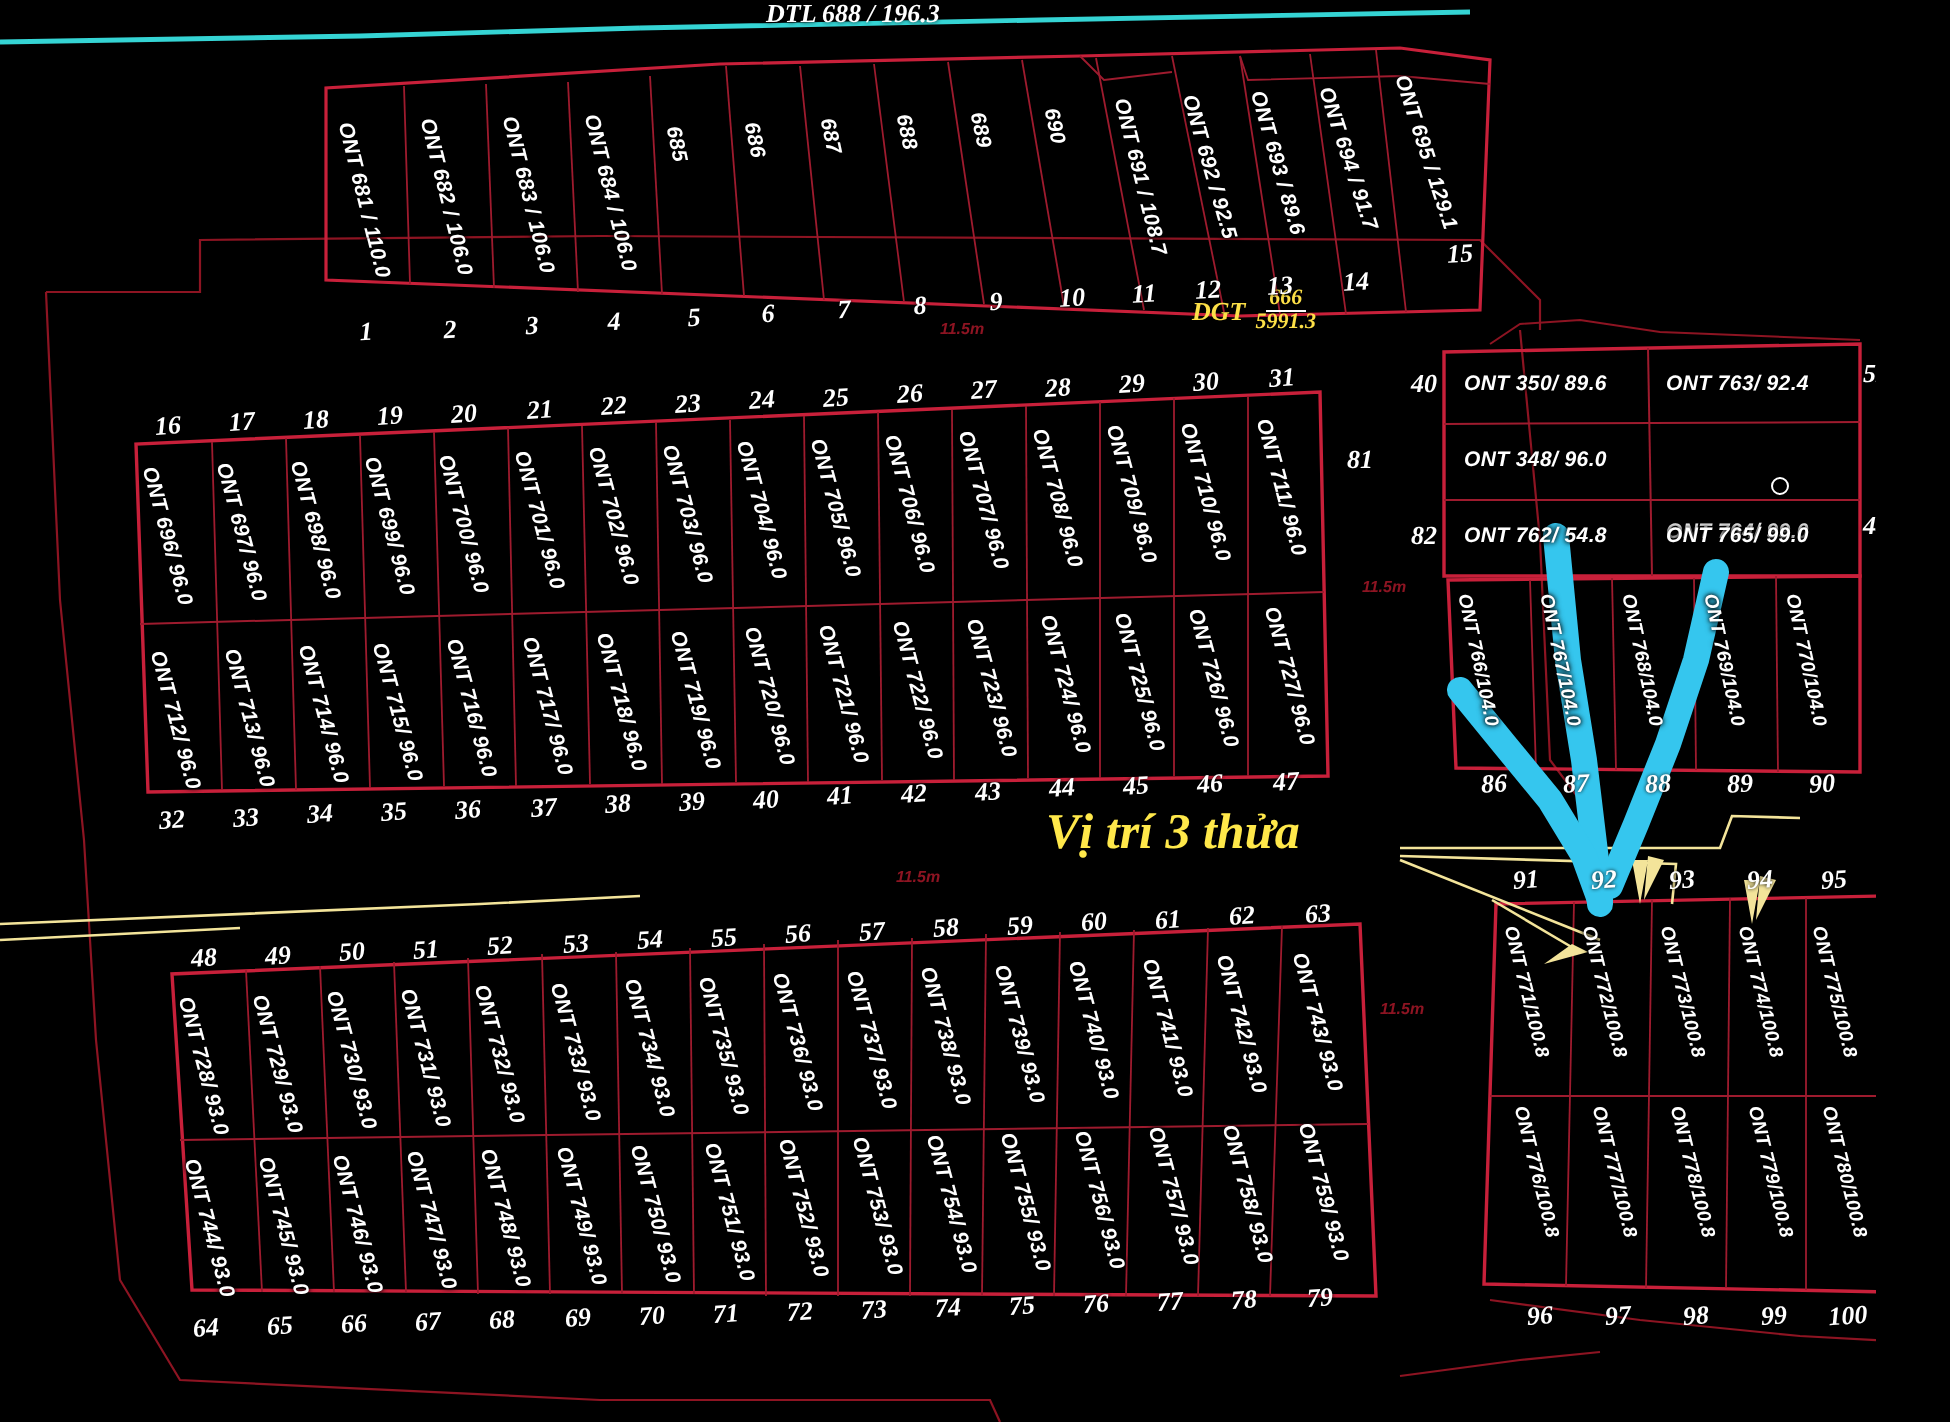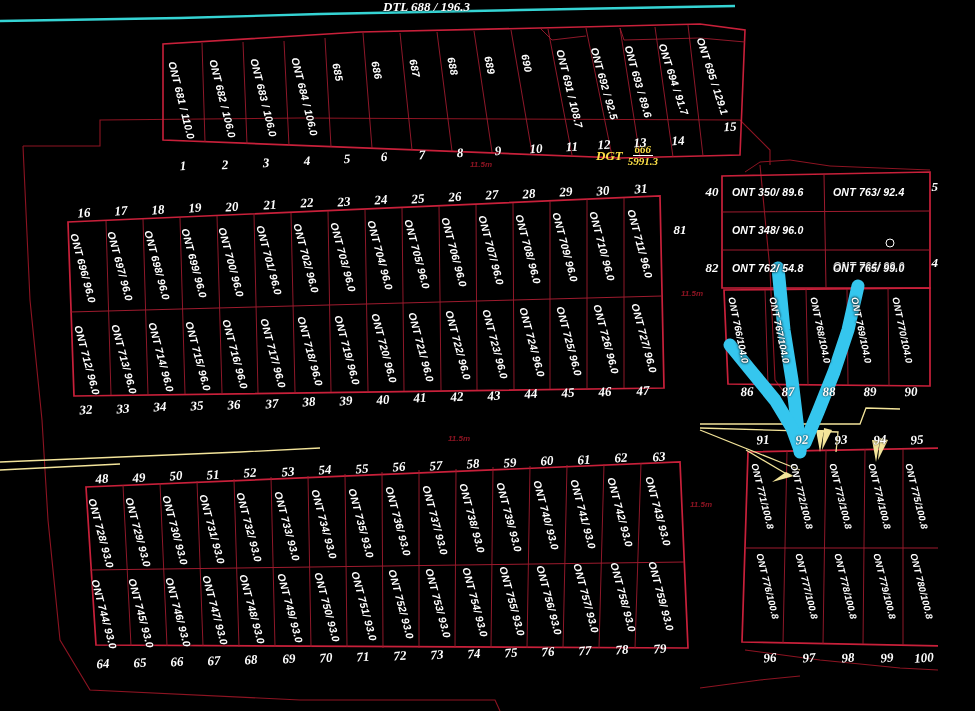--- a/index.html
+++ b/index.html
@@ -235,20 +235,21 @@
   <div class="roadlabel" style="left:383px;top:-1px;">DTL 688 / 196.3</div>
 
   <div class="dgt" style="left:596px;top:144px;">
     <span>DGT</span>
     <span class="frac">
       <span class="num">666</span>
       <span class="den">5991.3</span>
     </span>
   </div>
 
+  <div class="note" style="left:523px;top:403px;">Vị trí 3 thửa</div>
 
   <div id="dim-host">
       <div class="dimlabel" style="left: 470px; top: 160px;">11.5m</div>
       <div class="dimlabel" style="left: 448px; top: 434px;">11.5m</div>
       <div class="dimlabel" style="left: 681px; top: 289px;">11.5m</div>
       <div class="dimlabel" style="left: 690px; top: 500px;">11.5m</div>
       <div class="dimlabel" style="left: 944px; top: 292px;">11.5m</div>
       <div class="dimlabel" style="left: 956px; top: 541px;">11.5m</div>
     </div>
 

